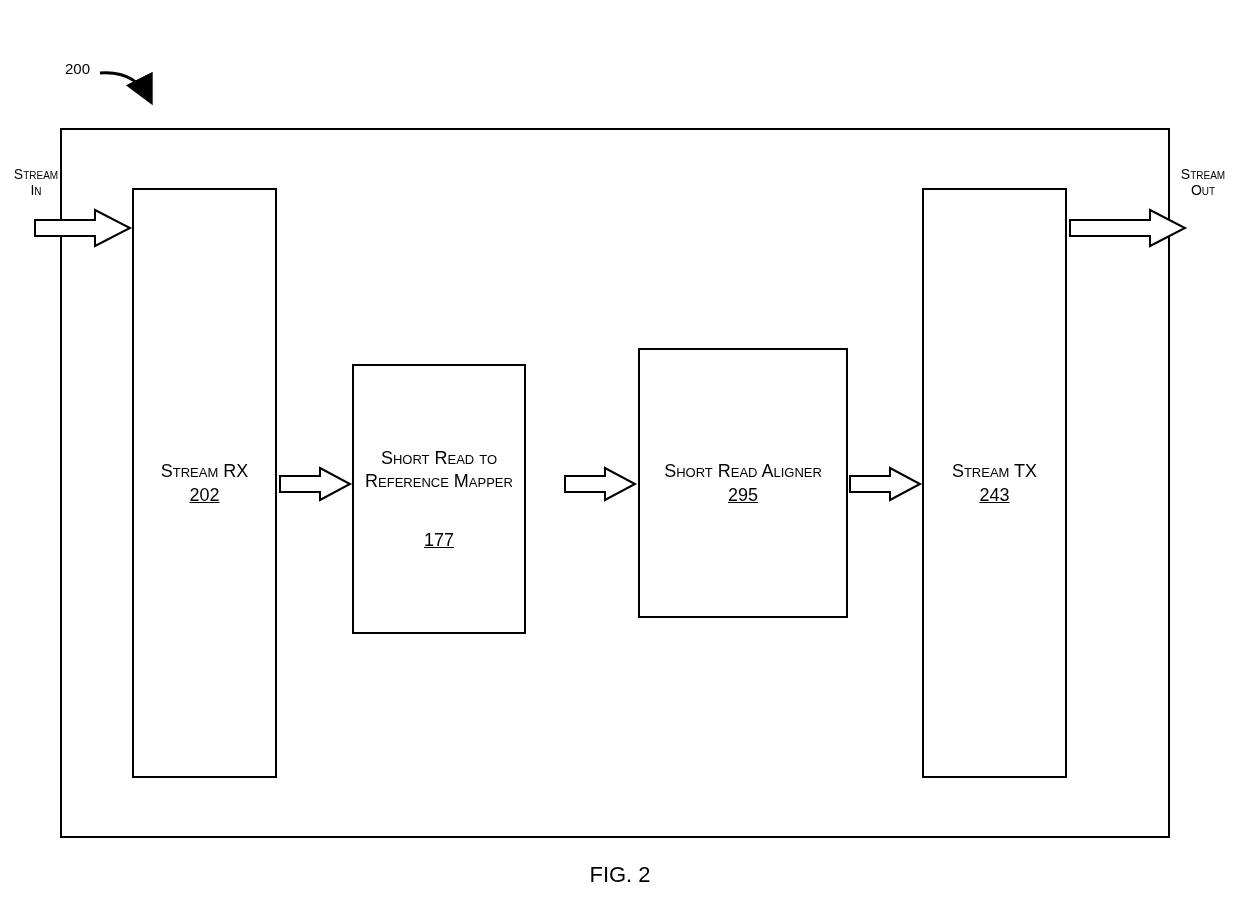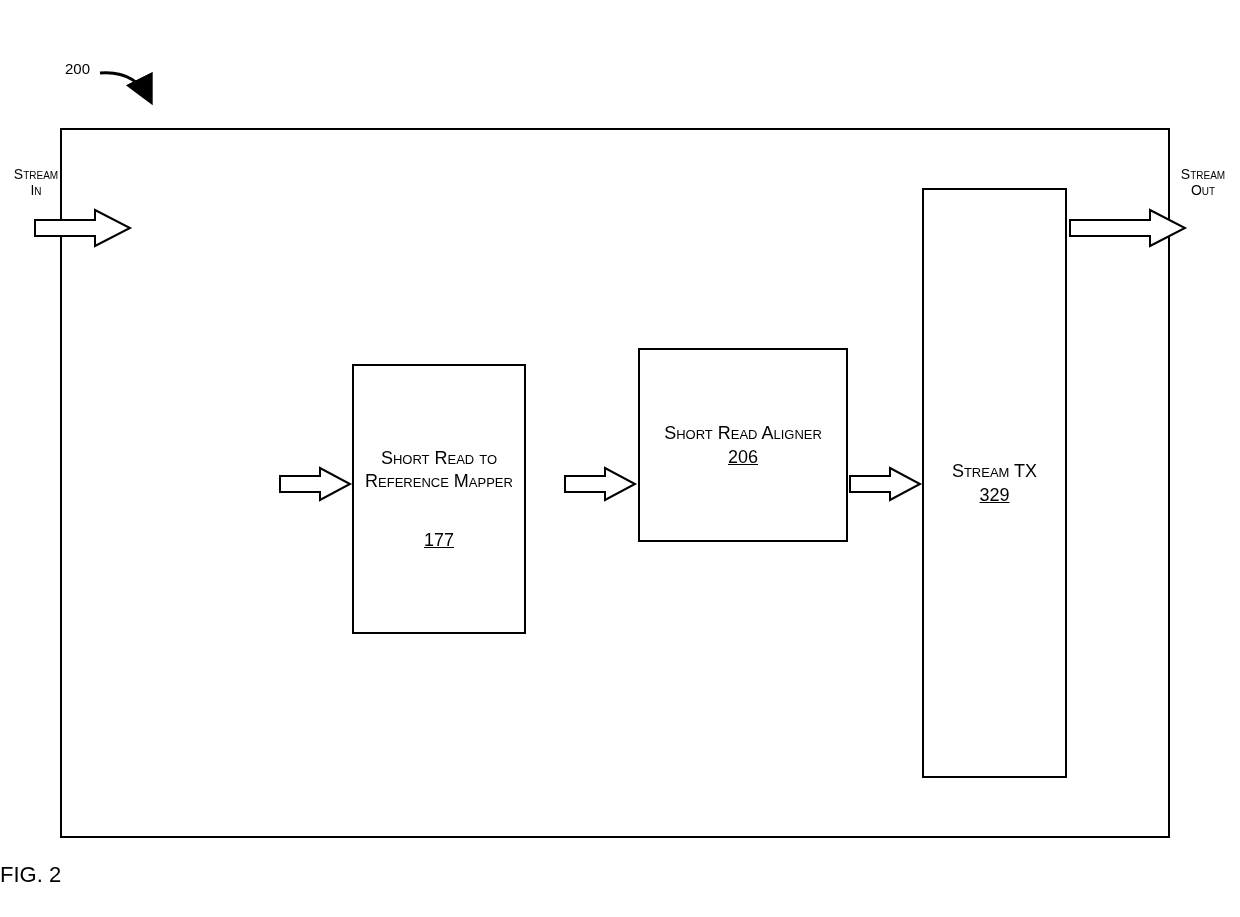--- a/index.html
+++ b/index.html
@@ -44,21 +44,21 @@
     position: absolute;
     font-variant: small-caps;
     font-size: 14px;
     text-align: center;
     line-height: 1.15;
     white-space: pre-line;
   }
   .fig-caption {
     position: absolute;
     font-size: 22px;
-    text-align: left;
+    text-align: center;
   }
   
   svg.arrow {
     position: absolute;
     overflow: visible;
   }
   
   svg.pointer {
     position: absolute;
     overflow: visible;
@@ -80,35 +80,39 @@
   </svg>
 
   <div class="outer-box" style="left:60px; top:128px; width:1110px; height:710px;"></div>
 
   <div class="label" style="left:6px; top:166px; width:60px;">Stream
 In</div>
 
   <div class="label" style="left:1168px; top:166px; width:70px;">Stream
 Out</div>
 
+  <div class="block" style="left:132px; top:188px; width:145px; height:590px;">
+    <span class="title">Stream RX</span>
+    <span class="ref">202</span>
+  </div>
 
   <div class="block" style="left:352px; top:364px; width:174px; height:270px;gap:36px;">
     <span class="title">Short Read to
 Reference Mapper</span>
     <span class="ref">177</span>
   </div>
 
-  <div class="block" style="left:638px; top:348px; width:210px; height:194px;">
+  <div class="block" style="left:638px; top:348px; width:210px; height:270px;">
     <span class="title">Short Read Aligner</span>
-    <span class="ref">206</span>
+    <span class="ref">295</span>
   </div>
 
   <div class="block" style="left:922px; top:188px; width:145px; height:590px;align-items:center;">
     <span class="title">Stream TX</span>
-    <span class="ref">329</span>
+    <span class="ref">243</span>
   </div>
 
   <svg width="0" height="0" style="position:absolute;">
     <defs>
       <g id="blockArrow">
 
         <path d="M0,8 L40,8 L40,0 L70,16 L40,32 L40,24 L0,24 Z" fill="#ffffff" stroke="#000" stroke-width="2"></path>
       </g>
     </defs>
   </svg>

